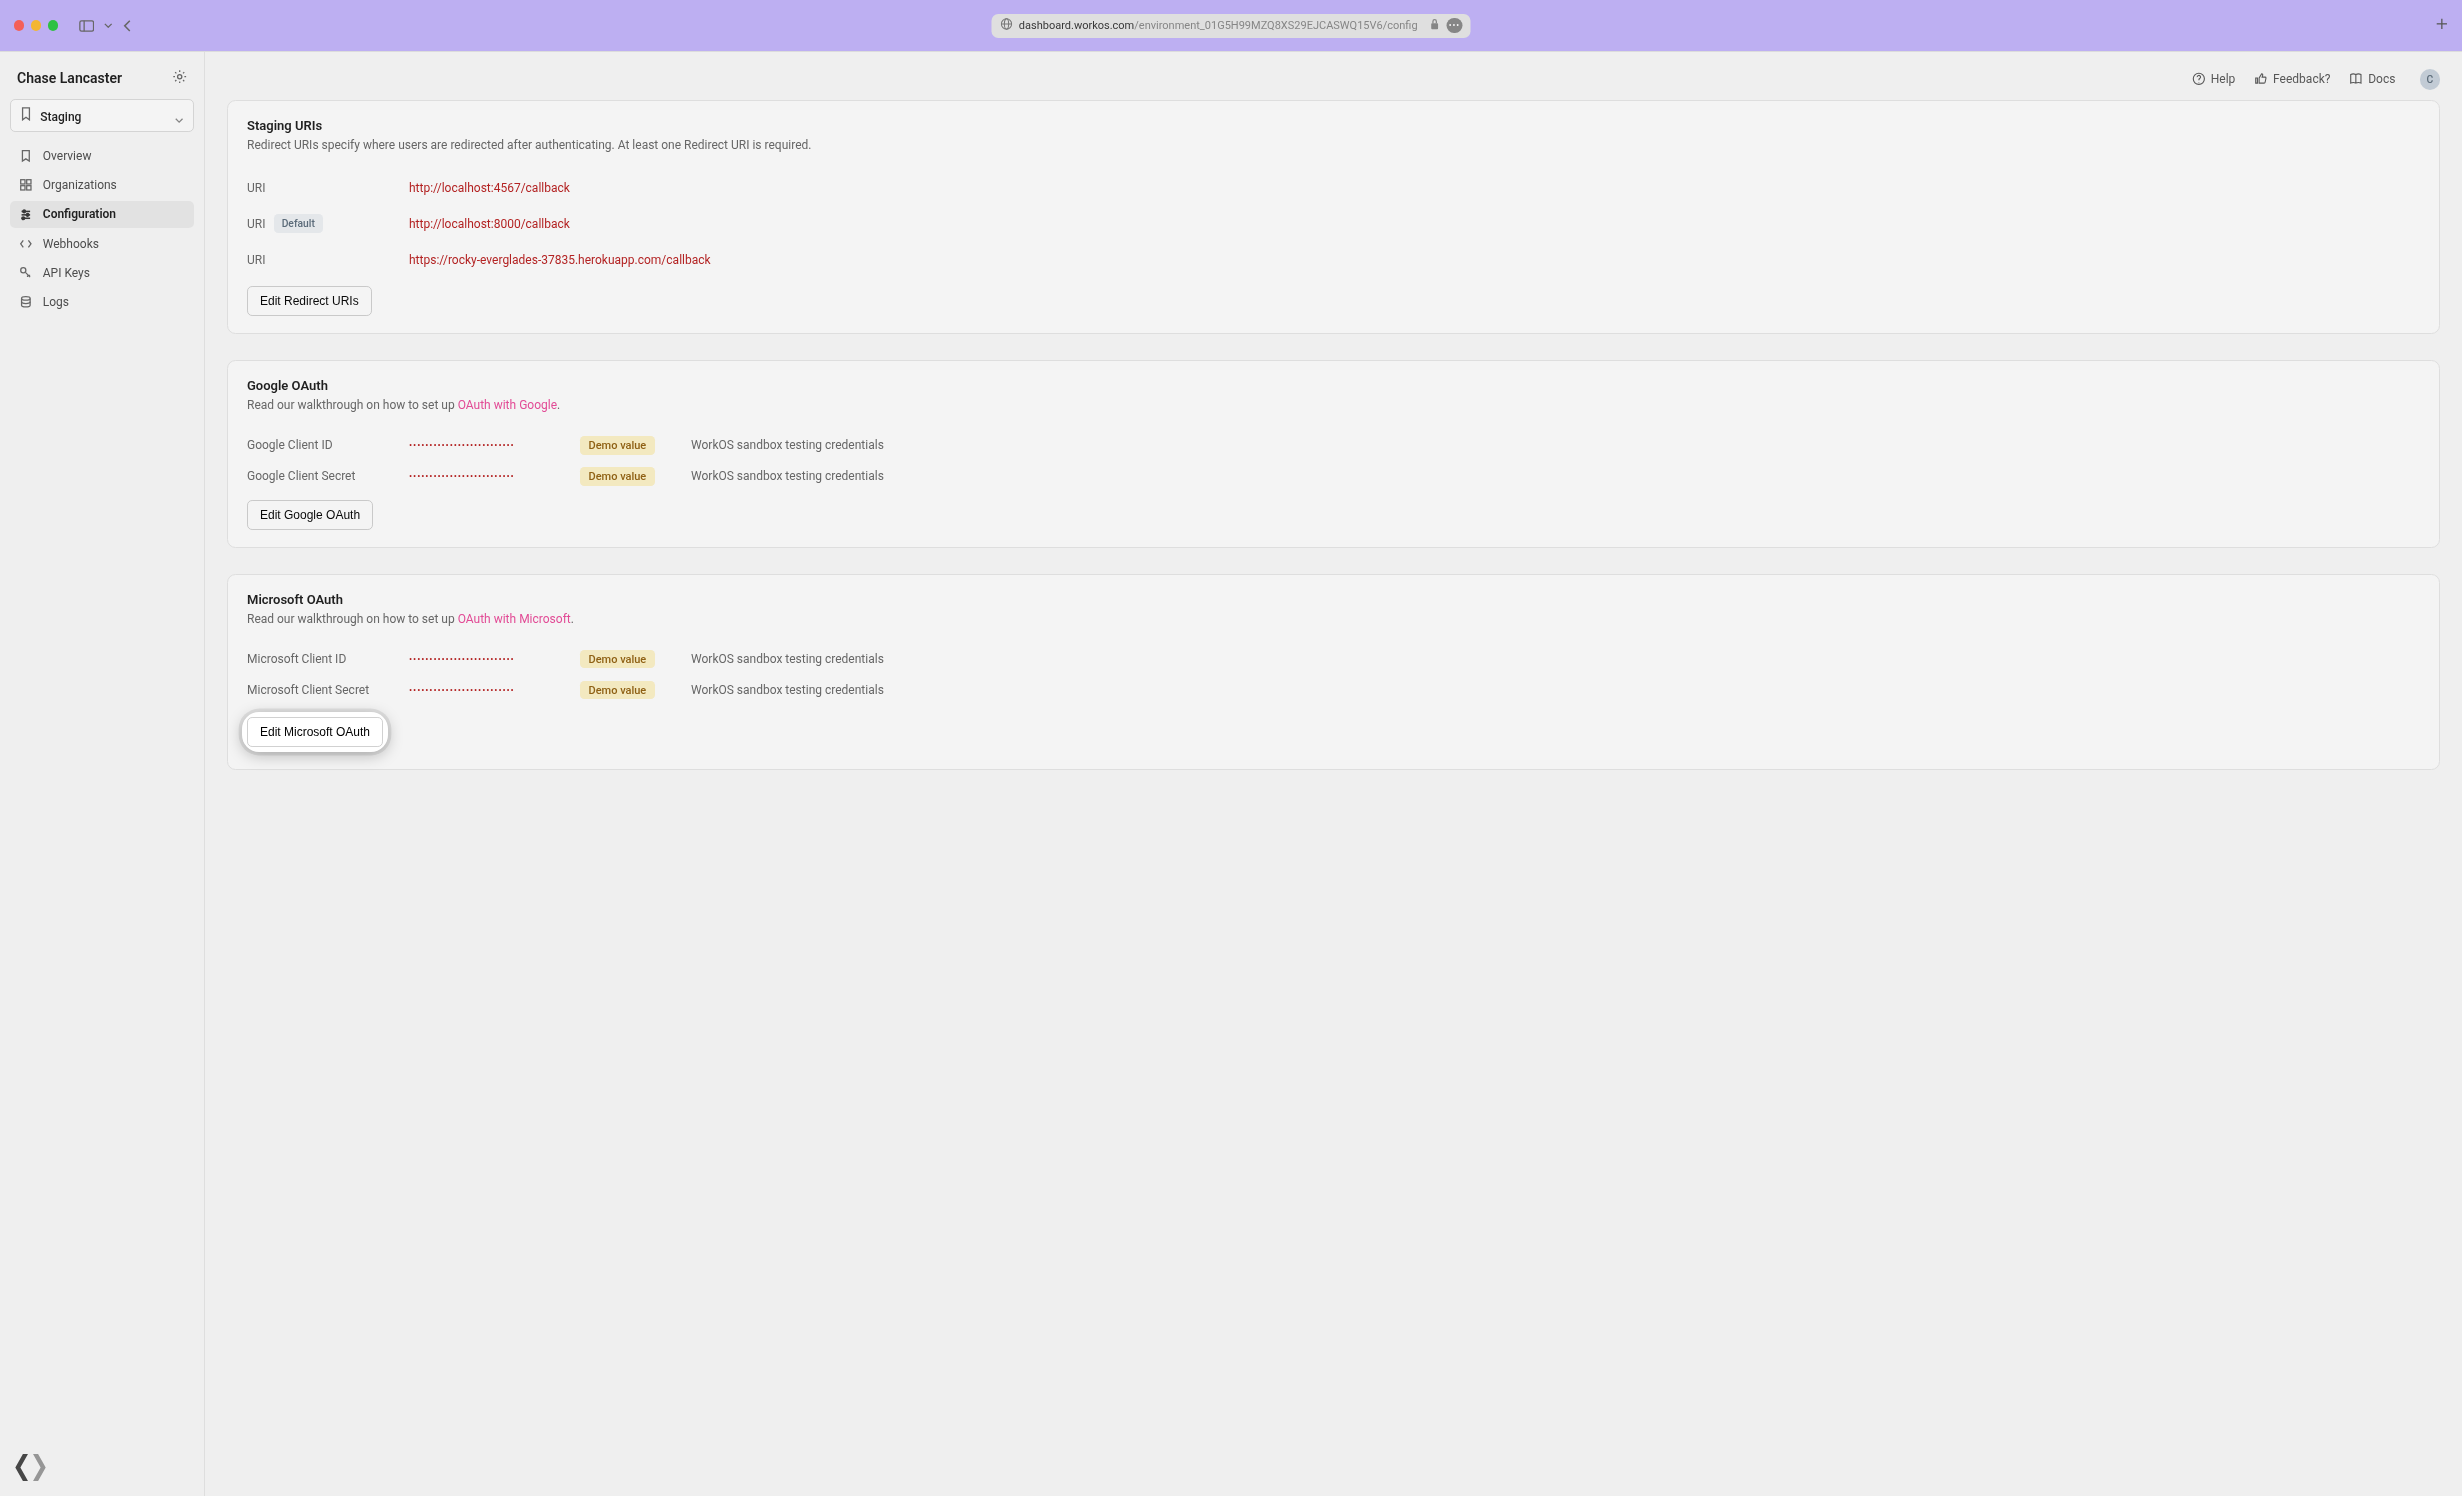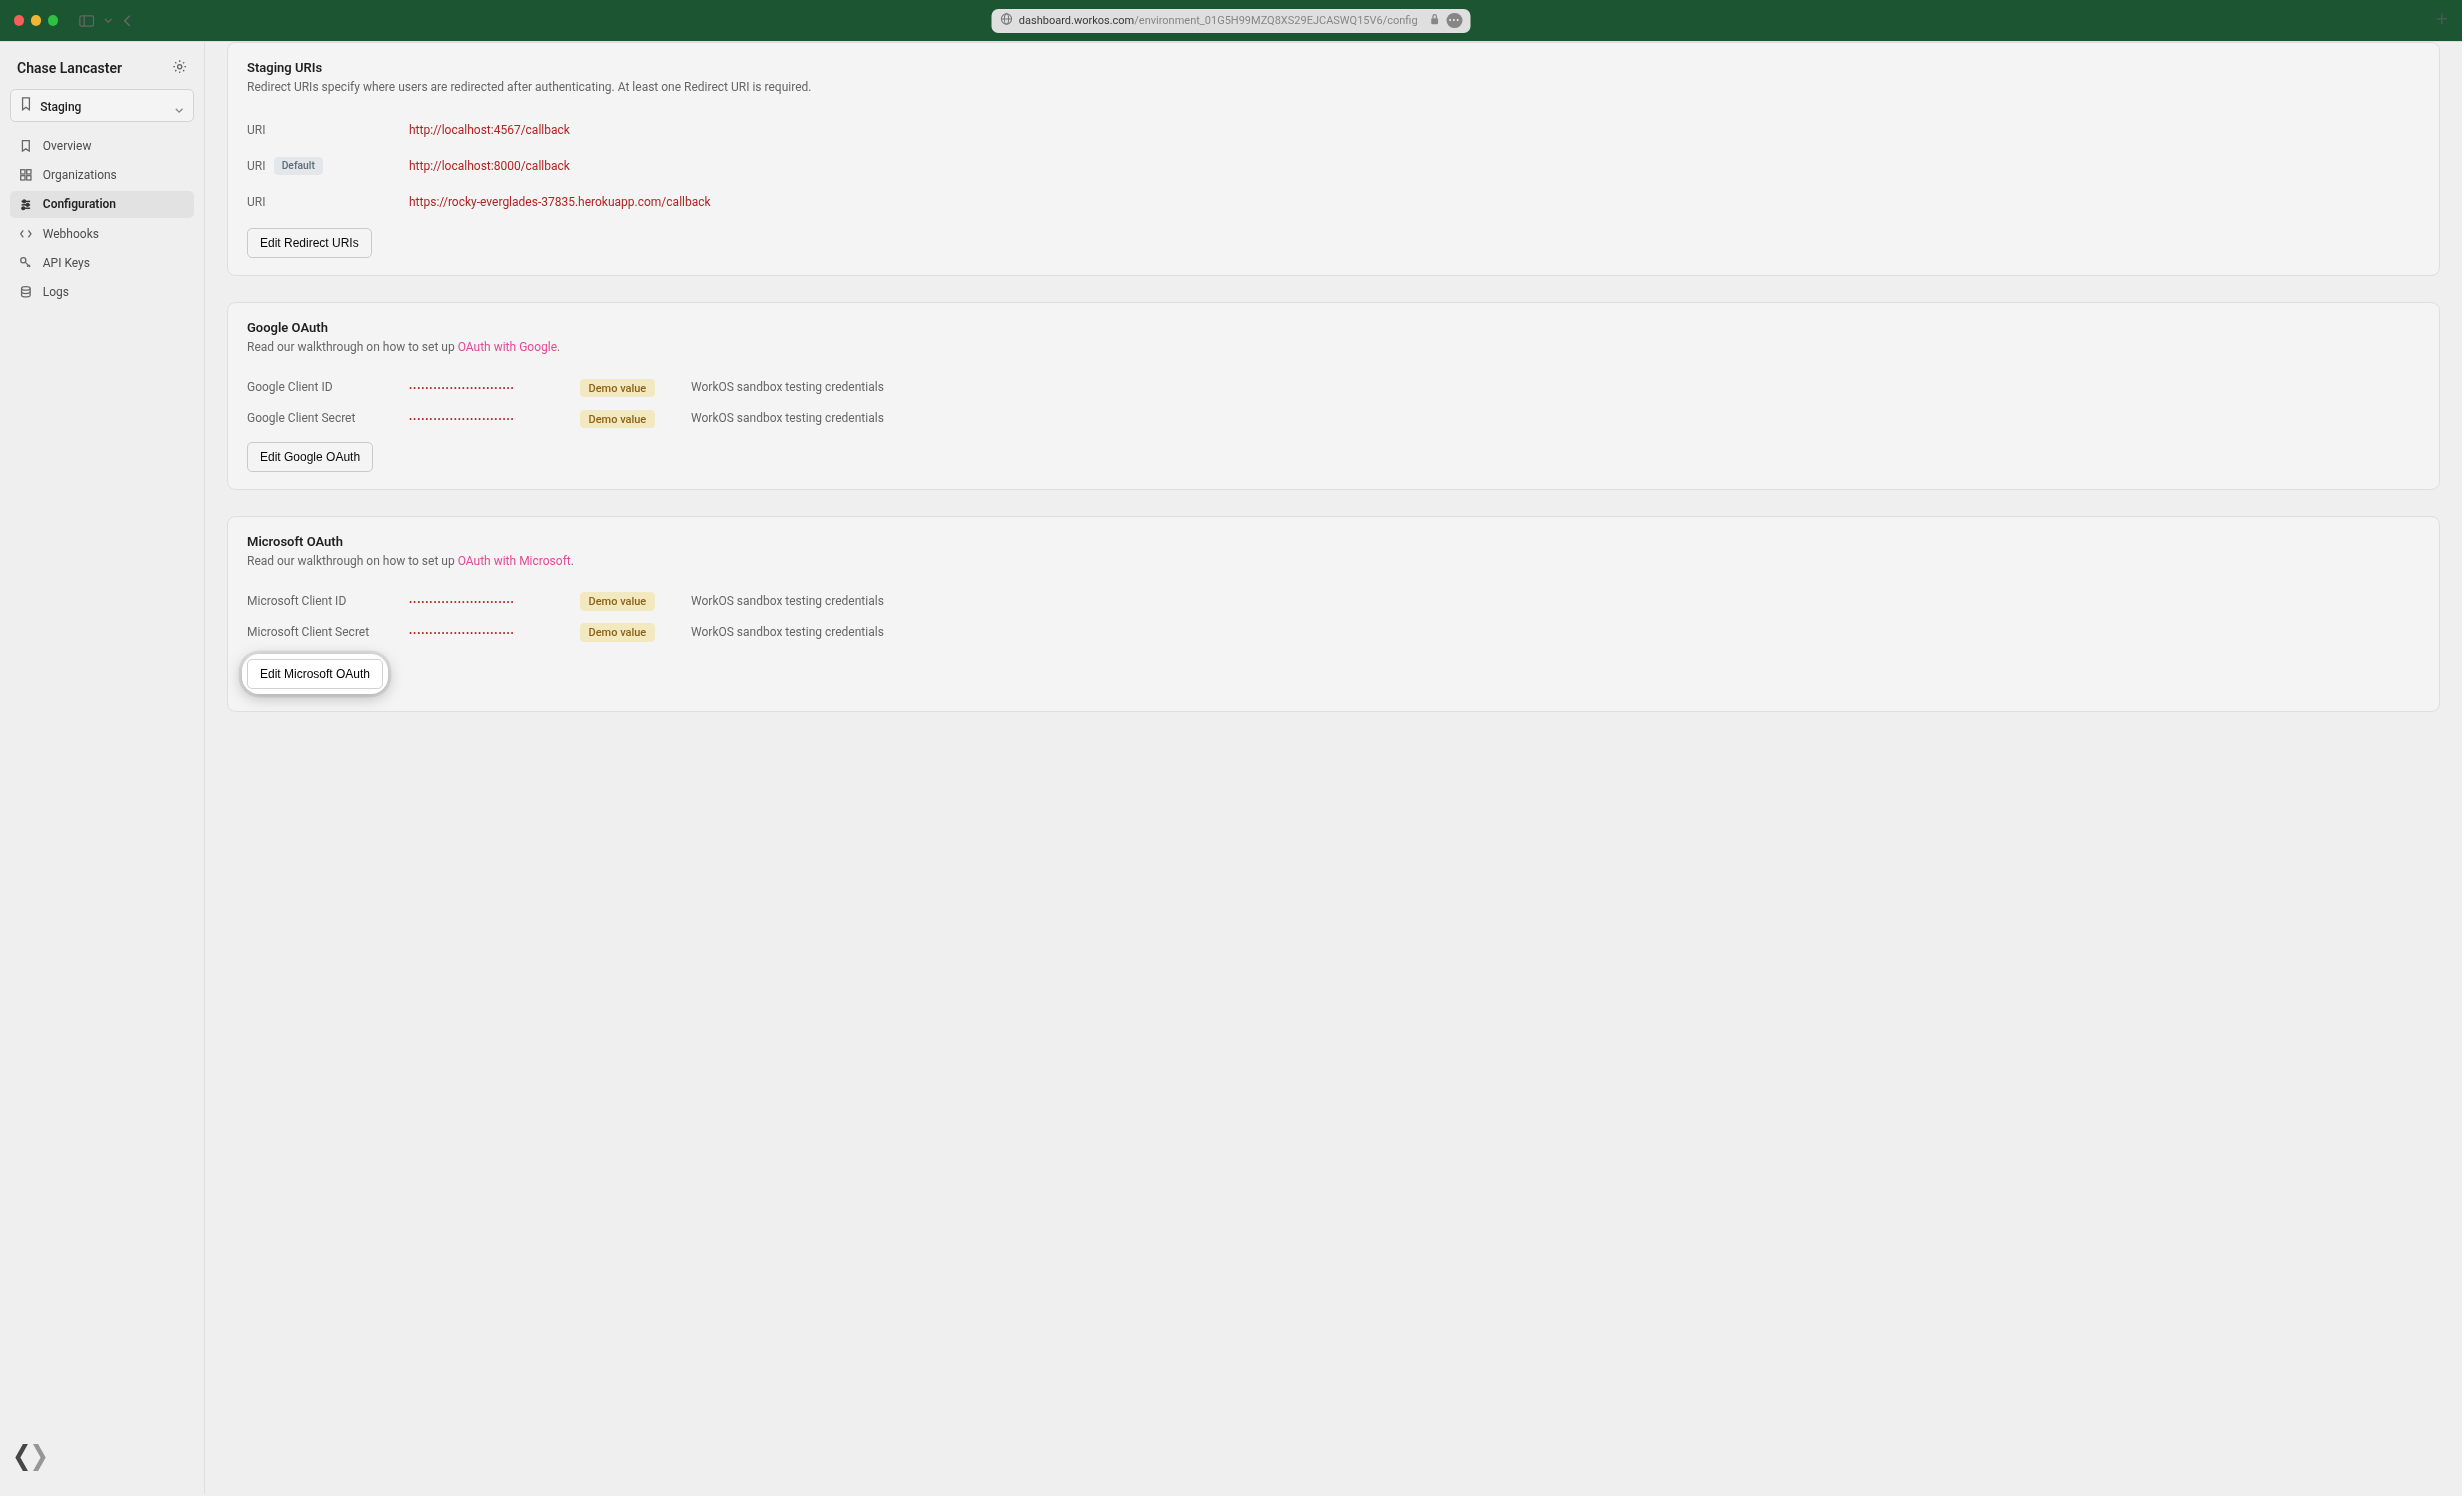--- a/index.html
+++ b/index.html
@@ -1,18 +1,18 @@
 <!DOCTYPE html>
 <html style="font-size:13.7px"><head>
   <meta charset="utf-8">
   <style>
     * { margin: 0; padding: 0; box-sizing: border-box; }
     body { font-family: -apple-system, BlinkMacSystemFont, 'Segoe UI', Roboto, sans-serif; font-size: 12px; color: #1a1a1a; background: #fafafa; overflow: hidden; }
     
-    .browser-chrome { height: 42px; background: #14532d; border-bottom: 0.9px solid #e5e5e5; display: flex; align-items: center; padding: 0 13.7px; gap: 10.3px; position: relative; }
+    .browser-chrome { height: 52px; background: #c4b5fd; border-bottom: 0.9px solid #e5e5e5; display: flex; align-items: center; padding: 0 13.7px; gap: 10.3px; position: relative; }
     .window-dots { display: flex; gap: 6.8px; }
     .dot { width: 10.3px; height: 10.3px; border-radius: 50%; }
     .dot.red { background: #ff5f57; }
     .dot.yellow { background: #febc2e; }
     .dot.green { background: #28c840; }
     .browser-controls { display: flex; align-items: center; gap: 10.3px; margin-left: 10.3px; color: #666; }
     .sidebar-toggle svg, .back-btn svg, .chev svg { display: block; }
     .url-bar-wrap { position: absolute; left: 50%; transform: translateX(-50%); width: 479px; }
     .url-bar { background: #e9e9e9; border-radius: 6.8px; height: 24px; display: flex; align-items: center; padding: 0 8.5px; gap: 6.8px; color: #555; font-size: 11px; }
     .url-bar .bold { color: #333; }
@@ -198,20 +198,42 @@
     </nav>
     <div class="brand-logo">
       <svg width="31" height="27" viewBox="0 0 36 32">
           <path d="M0 16L9 0h6L6 16l9 16H9L0 16z" fill="#444"></path>
           <path d="M36 16L27 32h-6l9-16-9-16h6l9 16z" fill="#999"></path>
         </svg>
     </div>
   </aside>
 
   <main class="main">
+    <div class="topbar">
+      <div class="topbar-item">
+        <svg width="13.7" height="13.7" viewBox="0 0 16 16" fill="none" stroke="currentColor" stroke-width="1.3">
+            <circle cx="8" cy="8" r="6.5"></circle>
+            <path d="M6 6a2 2 0 113 1.7c-.6.4-1 .8-1 1.8M8 12v.5"></path>
+          </svg>
+        <span>Help</span>
+      </div>
+      <div class="topbar-item">
+        <svg width="13.7" height="13.7" viewBox="0 0 16 16" fill="none" stroke="currentColor" stroke-width="1.3">
+            <path d="M4 7v6H2V7h2zm2 6V7l3-5c1 0 1.5 1 1 2.5L9.5 6H13c.6 0 1 .4 1 1l-1 5c-.1.6-.6 1-1.2 1H6z"></path>
+          </svg>
+        <span>Feedback?</span>
+      </div>
+      <div class="topbar-item">
+        <svg width="13.7" height="13.7" viewBox="0 0 16 16" fill="none" stroke="currentColor" stroke-width="1.3">
+            <path d="M2 3c2-1 4-1 6 0 2-1 4-1 6 0v10c-2-1-4-1-6 0-2-1-4-1-6 0V3zM8 3v10"></path>
+          </svg>
+        <span>Docs</span>
+      </div>
+      <div class="avatar">C</div>
+    </div>
 
     <div class="main-inner">
       <section class="panel">
         <div class="panel-title">Staging URIs</div>
         <div class="panel-desc">Redirect URIs specify where users are redirected after authenticating. At least one Redirect URI is required.</div>
         <div class="row">
           <div class="row-label">
               <span>URI</span>
             </div>
           <div class="row-value">http://localhost:4567/callback</div>

